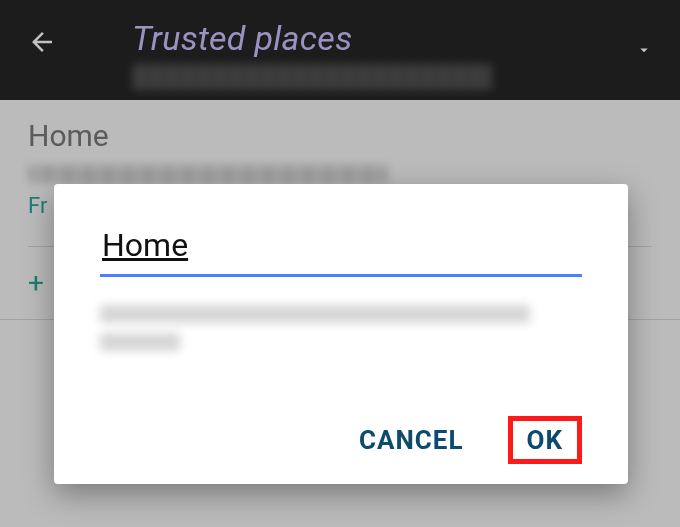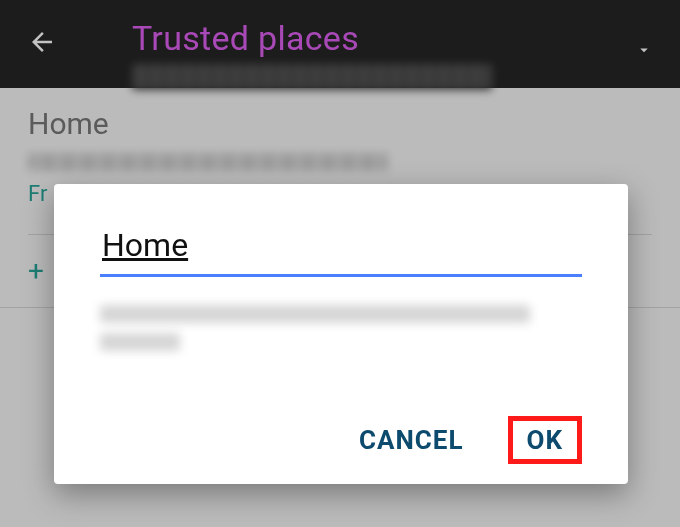--- a/index.html
+++ b/index.html
@@ -1,24 +1,25 @@
 <!DOCTYPE html>
 <html><head>
 <meta charset="utf-8">
 <style>
   * { box-sizing: border-box; margin: 0; padding: 0; }
   html, body { width: 680px; height: 527px; font-family: Roboto, Arial, sans-serif; overflow: hidden; }
   .screen { position: relative; width: 680px; height: 527px; background: #f5f5f5; }
   .appbar {
     background: #000;
-    height: 88px;
+    height: 100px;
     display: flex;
     align-items: flex-start;
     padding: 18px 22px 0 22px;
-    color: #d946ef;
+    color: #c4b5fd;
+    font-style: italic;
   }
   .back-btn { width: 40px; height: 40px; display:flex; align-items:center; justify-content:center; margin-top: 4px; }
   .title-block { margin-left: 70px; display:flex; flex-direction:column; }
   .title { font-size: 34px; font-weight: 400; letter-spacing: 0.3px; }
   .subtitle-blur {
     margin-top: 6px; width: 360px; height: 26px; border-radius: 2px;
     background: repeating-linear-gradient(90deg,#2a2a2a,#3a3a3a 8px,#2a2a2a 16px);
     filter: blur(4px);
   }
   .dropdown-arrow { margin-left:auto; margin-top:18px; width: 28px; height: 28px; display:flex; align-items:center; justify-content:center; }

